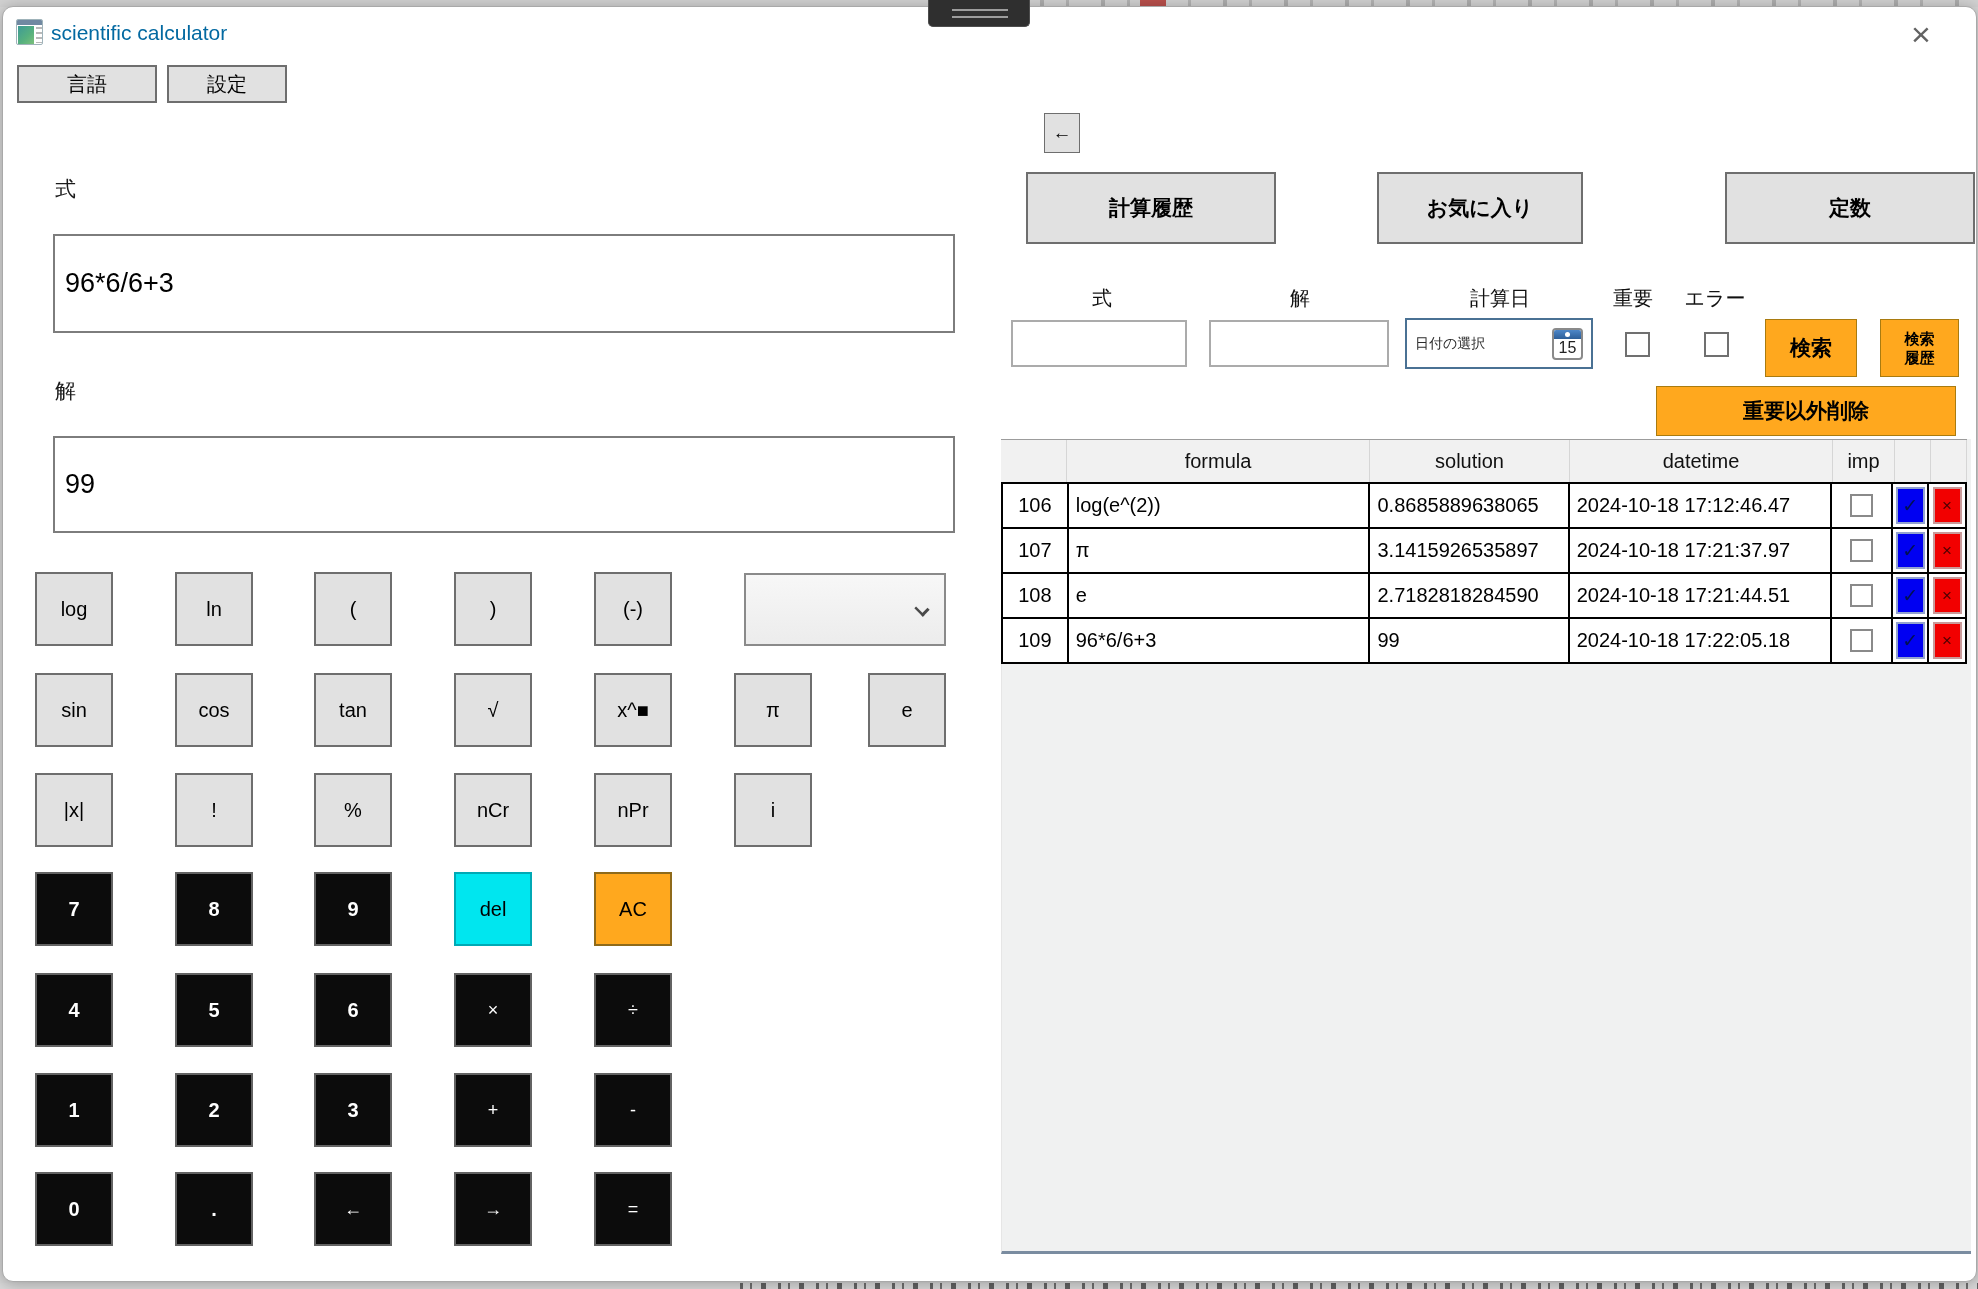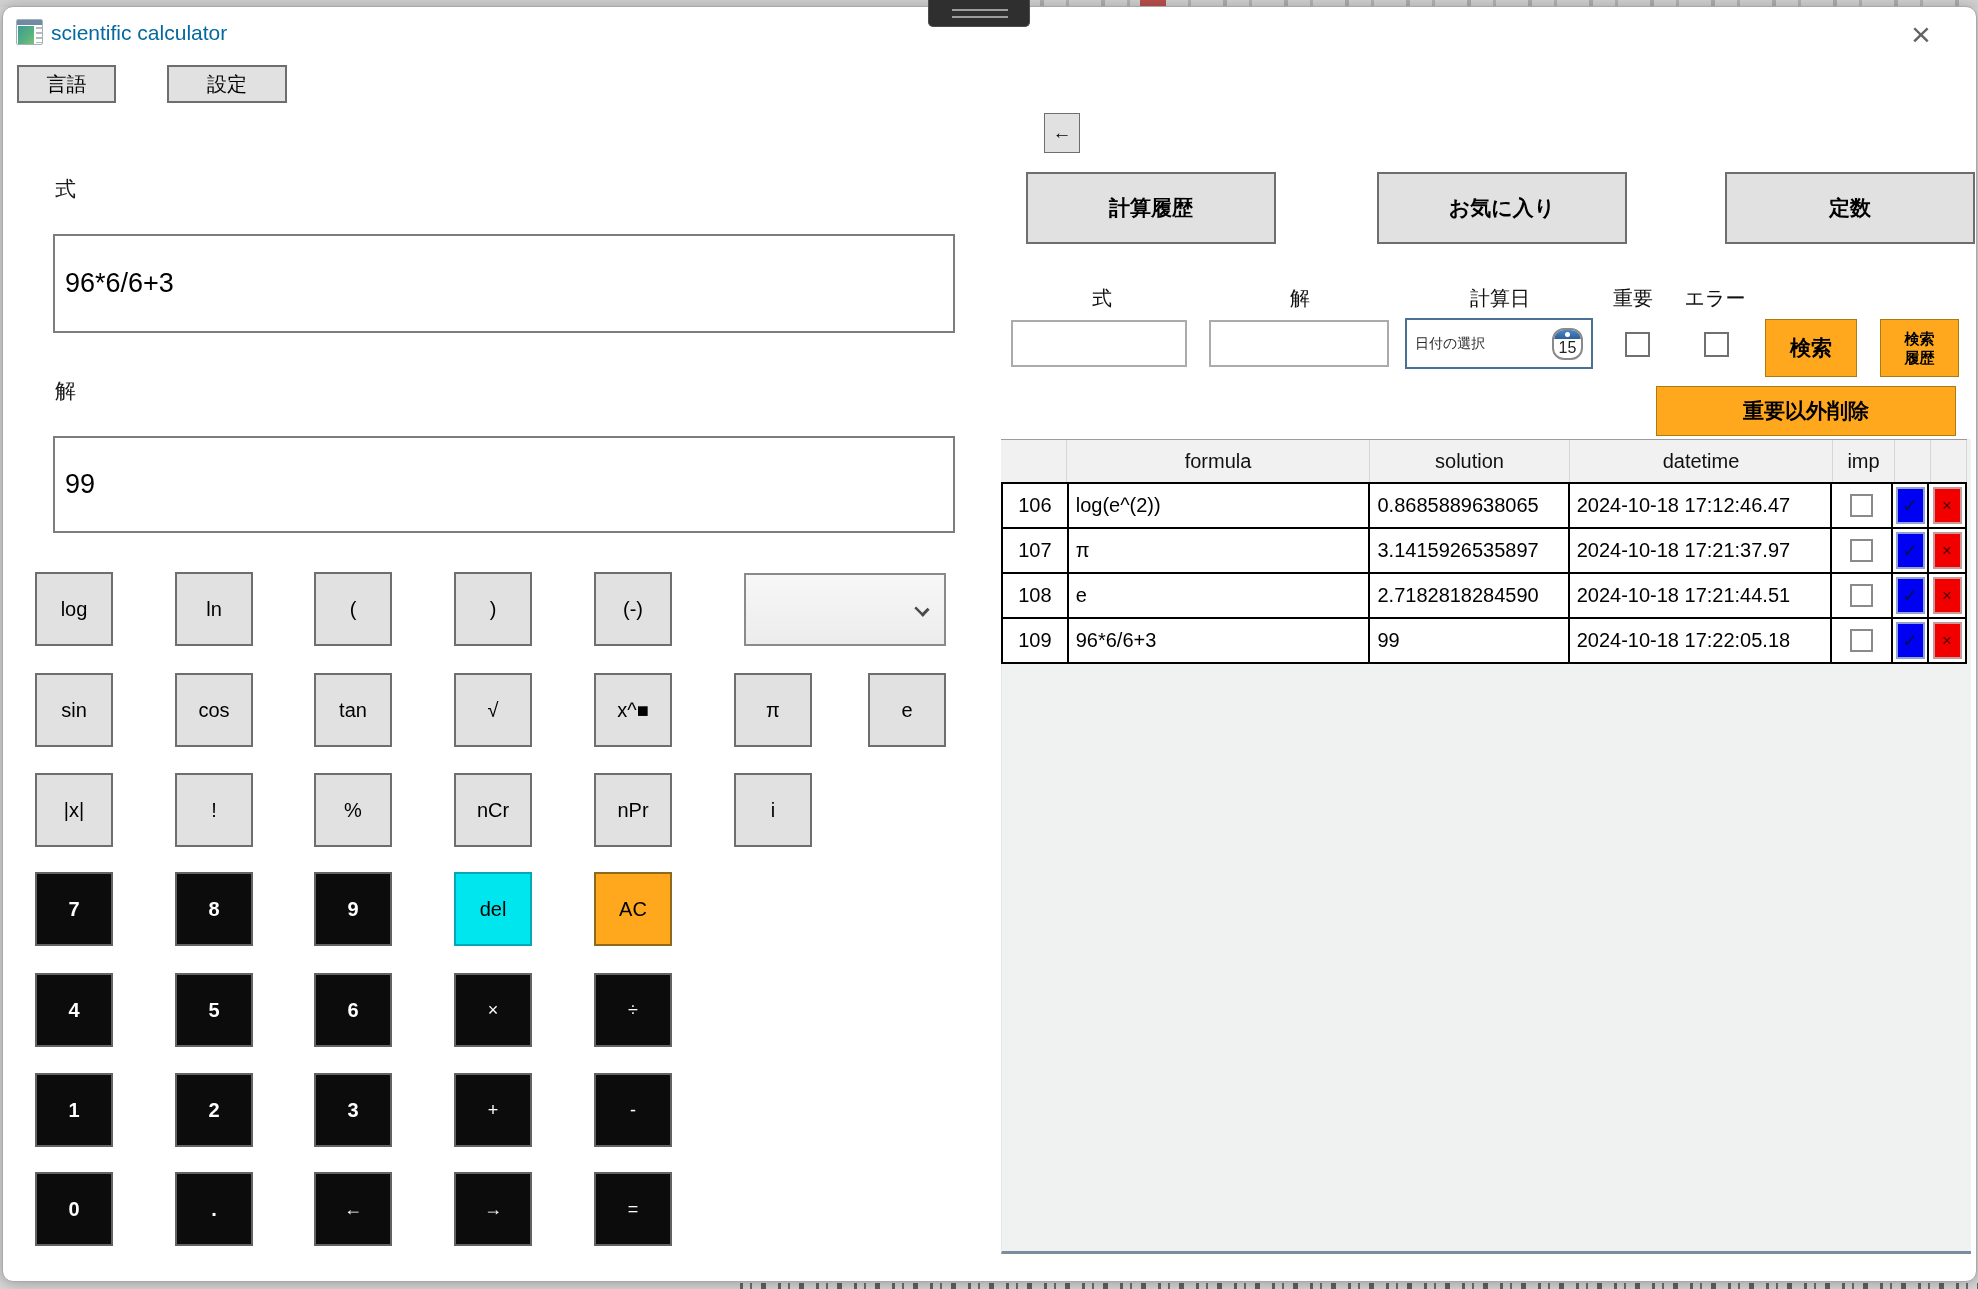--- a/index.html
+++ b/index.html
@@ -59,21 +59,21 @@
   #combo .chev { position:absolute; right:16px; top:28px; width:12px; height:12px;
       border-right:3px solid #4a4a4a; border-bottom:3px solid #4a4a4a; transform:rotate(45deg) scaleY(.8); }
 
   
   .s-label { position:absolute; font-size:20px; text-align:center; color:#111; }
   .s-input { position:absolute; background:#fff; border:2px solid #ababab; font-size:19px; padding:0 6px;
       font-family:inherit; outline:none; }
   #datepicker { position:absolute; left:1402px; top:311px; width:188px; height:51px; background:#fff;
       border:2px solid #4a7194; display:flex; align-items:center; padding:0 8px; }
   #datepicker .dtext { font-size:14px; color:#2b2b2b; flex:1; }
-  .cal-icon { width:31px; height:32px; border:2px solid #8a8a8a; border-radius:12px; background:#fff; position:relative; overflow:hidden; }
+  .cal-icon { width:31px; height:32px; border:2px solid #8a8a8a; border-radius:4px; background:#fff; position:relative; overflow:hidden; }
   .cal-icon .cbar { position:absolute; left:0; top:0; width:100%; height:9px;
       background:linear-gradient(180deg,#4d87c8,#2d5e98); }
   .cal-icon .cdot { position:absolute; left:11px; top:2px; width:5px; height:5px; border-radius:50%; background:#fff; }
   .cal-icon .cday { position:absolute; left:0; top:9px; width:100%; text-align:center; font-size:16px; color:#222; }
   .checkbox { position:absolute; width:25px; height:25px; background:#fff; border:2px solid #707070; }
 
   
   #grid-panel { position:absolute; left:998px; top:432px; width:970px; height:815px; background:#f0f1f1;
       border-left:1px solid #e6e6e6; border-bottom:3px solid #7a8ca0; }
   #dtable { position:absolute; left:998px; top:432px; width:966px; }
@@ -114,21 +114,21 @@
   <div id="app-icon">
     <div class="bar"></div>
       <div class="teal"></div>
       <div class="lines"></div>
   </div>
   <div class="titlebar-title">scientific calculator</div>
   <div id="close-btn">
       <span>×</span>
     </div>
 
-  <button class="win-btn" style="left:14px;top:58px;width:99px;height:38px;">言語</button>
+  <button class="win-btn" style="left:14px;top:58px;width:140px;height:38px;">言語</button>
   <button class="win-btn" style="left:164px;top:58px;width:120px;height:38px;">設定</button>
 
   <div class="field-label" style="left:52px;top:168px;">式</div>
   <input class="big-input" style="left: 50px; top: 227px; width: 902px; height: 99px;" value="96*6/6+3">
   <div class="field-label" style="left:52px;top:370px;">解</div>
   <input class="big-input" style="left: 50px; top: 429px; width: 902px; height: 97px;" value="99">
 
   <button class="key gray" style="left:32px;top:565px;">log</button>
   <button class="key gray" style="left:172px;top:565px;text-align:center;">ln</button>
   <button class="key gray" style="left:311px;top:565px;">(</button>
@@ -189,21 +189,21 @@
       <span class="op">→</span>
     </button>
   <button class="key black" style="left:591px;top:1165px;">
       <span class="op">=</span>
     </button>
 
   <button class="win-btn" style="left:1041px;top:106px;width:36px;height:40px;border-width:1px;font-size:19px;">
       <span>←</span>
     </button>
   <button class="win-btn nav-btn" style="left:1023px;top:165px;width:250px;height:72px;">計算履歴</button>
-  <button class="win-btn nav-btn" style="left:1374px;top:165px;width:250px;height:72px;">お気に入り</button>
+  <button class="win-btn nav-btn" style="left:1374px;top:165px;width:206px;height:72px;">お気に入り</button>
   <button class="win-btn nav-btn" style="left:1722px;top:165px;width:250px;height:72px;">定数</button>
 
   <div class="s-label" style="left:1059px;top:278px;width:80px;">式</div>
   <div class="s-label" style="left:1257px;top:278px;width:80px;">解</div>
   <div class="s-label" style="left:1437px;top:278px;width:120px;">計算日</div>
   <div class="s-label" style="left:1598px;top:278px;width:64px;">重要</div>
   <div class="s-label" style="left:1680px;top:278px;width:64px;">エラー</div>
 
   <input class="s-input" style="left: 1008px; top: 313px; width: 176px; height: 47px;" value="">
   <input class="s-input" style="left: 1206px; top: 313px; width: 180px; height: 47px;" value="">

